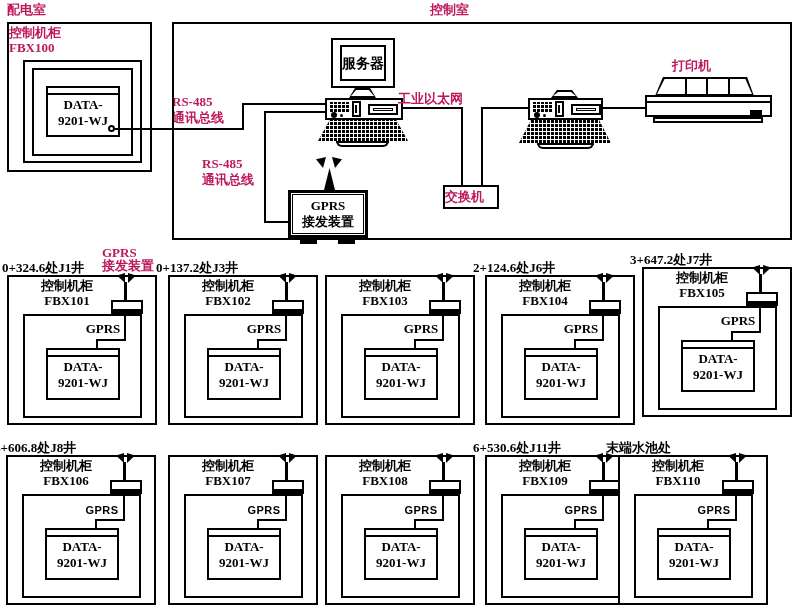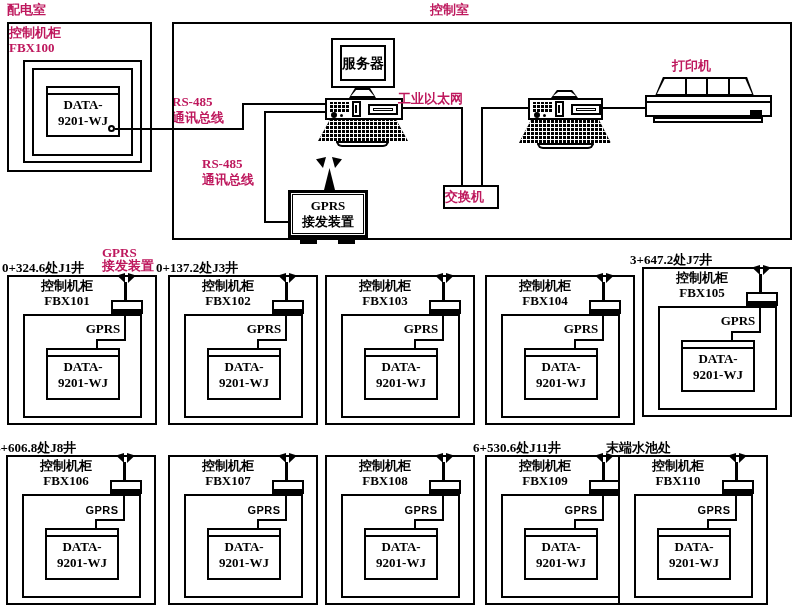--- a/index.html
+++ b/index.html
@@ -278,20 +278,21 @@
     <div class="wire-v2"></div>
     <div class="data-box">
       <div class="data-header"></div>
       <div class="data-text">
         <div>DATA-</div>
         <div>9201-WJ</div>
       </div>
     </div>
   </div>
       <div class="cabinet" style="left: 485px; top: 275px;">
+    <div class="site-label">2+124.6处J6井</div>
     <div class="cab-box"></div>
     <div class="cab-title">
       <div>控制机柜</div>
       <div>FBX104</div>
     </div>
     <div class="ant-glyph">
           <i class="l"></i>
           <i class="r"></i>
         </div>
     <div class="ant-mast"></div>

